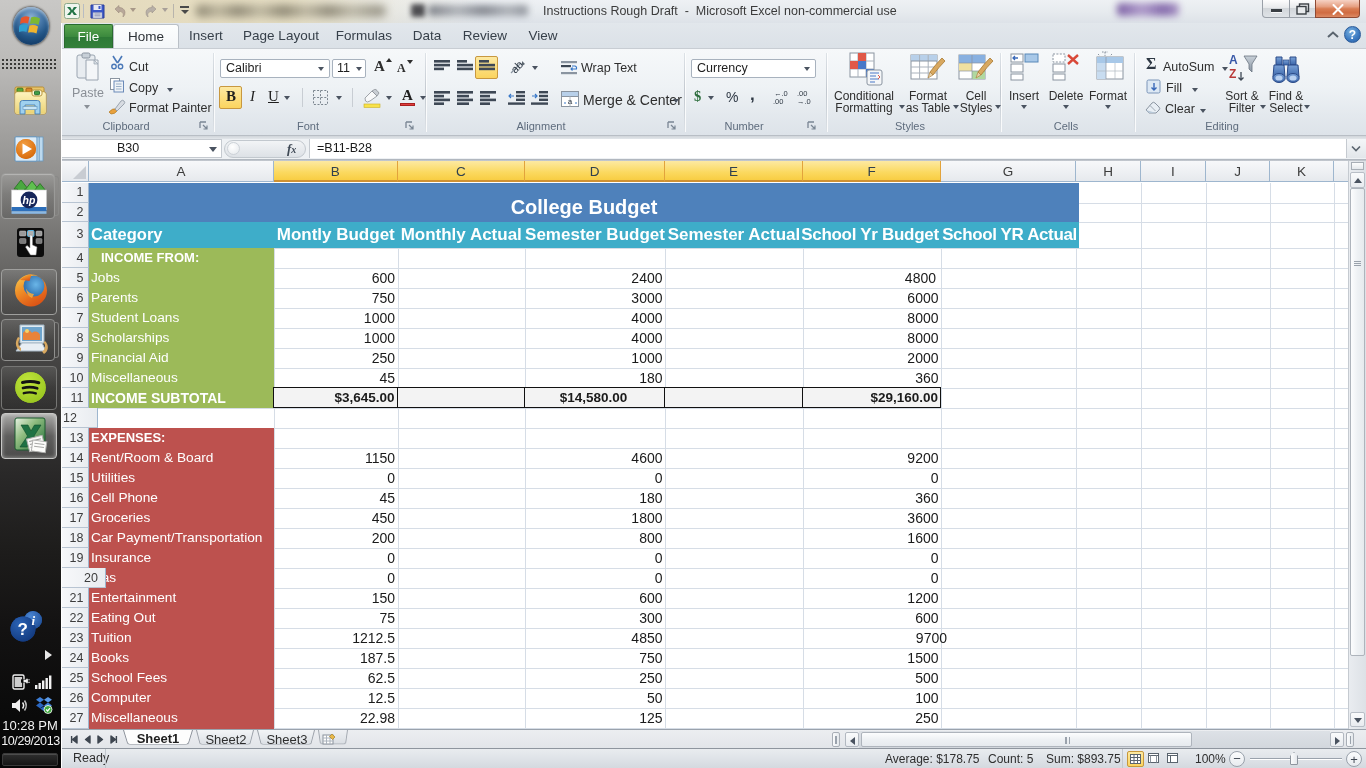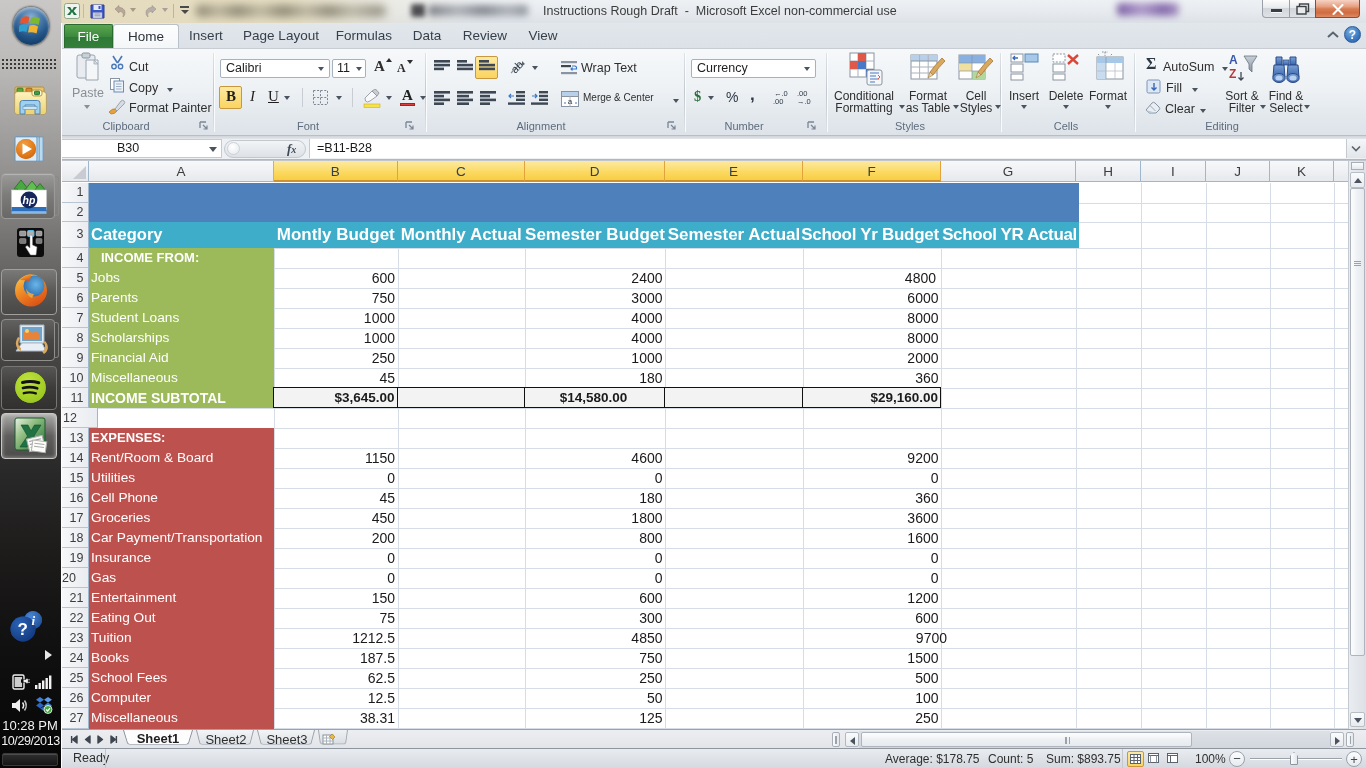--- a/index.html
+++ b/index.html
@@ -456,21 +456,21 @@
  <rect x="0" y="11" width="16" height="2.2" fill="#8a94a0"></rect>
 </svg>
 <div class="ab" style="left:581px;top:61px;font-size:12.5px;color:#2e2e2e;white-space:nowrap;">Wrap Text</div>
 <svg class="ab" style="left:561px;top:91px;" width="18" height="16" viewBox="0 0 18 16">
  <rect x="0.5" y="0.5" width="17" height="15" fill="#fff" stroke="#8a94a0"></rect>
  <rect x="0.5" y="0.5" width="17" height="5" fill="#b8d0ea" stroke="#8a94a0"></rect>
  <line x1="9" y1="5.5" x2="9" y2="15.5" stroke="#b0b8c0"></line>
  <text x="9" y="12.5" font-size="8" fill="#2e3844" text-anchor="middle" font-family="Liberation Sans">a</text>
  <path d="M3 12 L5 12 M14 12 L16 12" stroke="#3878c8" stroke-width="1"></path>
 </svg>
-<div class="ab" style="left:583px;top:92px;font-size:10px;color:#2e2e2e;white-space:nowrap;">Merge &amp; Center</div>
+<div class="ab" style="left:583px;top:92px;font-size:14px;color:#2e2e2e;white-space:nowrap;">Merge &amp; Center</div>
 <div class="ab" style="left:673px;top:99px;width:0;height:0;border-top:4px solid #4a5360;border-left:3.5px solid transparent;border-right:3.5px solid transparent;"></div>
 <div class="ab" style="left:691px;top:59px;width:125px;height:19px;background:#fff;border:1px solid #a8b2be;border-radius:2px;"></div>
 <div class="ab" style="left:697px;top:61px;font-size:12.5px;color:#1e1e1e;">Currency</div>
 <div class="ab" style="left:804px;top:67px;width:0;height:0;border-top:4px solid #4a5360;border-left:3.5px solid transparent;border-right:3.5px solid transparent;"></div>
 <div class="ab" style="left:694px;top:88px;font-size:14.5px;font-weight:bold;color:#2e6e3e;font-family:'Liberation Serif',serif;">$</div>
 <div class="ab" style="left:708px;top:96px;width:0;height:0;border-top:4px solid #4a5360;border-left:3.5px solid transparent;border-right:3.5px solid transparent;"></div>
 <div class="ab" style="left:726px;top:89px;font-size:14px;color:#2e3844;">%</div>
 <div class="ab" style="left:750px;top:85px;font-size:17px;font-weight:bold;color:#2e3844;">,</div>
 <svg class="ab" style="left:772px;top:89px;" width="20" height="16" viewBox="0 0 20 16">
  <text x="2" y="7" font-size="7.5" fill="#2e3844" font-family="Liberation Sans">←.0</text>
@@ -652,20 +652,21 @@
     <div class="ab" style="left:27px;top:406.5px;width:1259px;height:1px;background:#d6dde6;"></div>
     <div class="ab" style="left:27px;top:426.5px;width:1259px;height:1px;background:#d6dde6;"></div>
     <div class="ab" style="left:27px;top:446.5px;width:1259px;height:1px;background:#d6dde6;"></div>
     <div class="ab" style="left:27px;top:466.5px;width:1259px;height:1px;background:#d6dde6;"></div>
     <div class="ab" style="left:27px;top:486.5px;width:1259px;height:1px;background:#d6dde6;"></div>
     <div class="ab" style="left:27px;top:506.5px;width:1259px;height:1px;background:#d6dde6;"></div>
     <div class="ab" style="left:27px;top:526.5px;width:1259px;height:1px;background:#d6dde6;"></div>
     <div class="ab" style="left:27px;top:546.5px;width:1259px;height:1px;background:#d6dde6;"></div>
     <div class="ab" style="left:27px;top:566.5px;width:1259px;height:1px;background:#d6dde6;"></div>
     <div class="ab" style="left:27px;top:22px;width:990px;height:39px;background:#4e81bb;"></div>
+    <div class="ab" style="left:27px;top:22px;width:990px;height:39px;font-size:20px;font-weight:bold;color:#fff;text-align:center;line-height:49px;">College Budget</div>
     <div class="ab" style="left:27px;top:61px;width:990px;height:25.5px;background:#3eadc9;"></div>
     <div class="ab" style="left:29px;top:61px;height:25px;font-size:16.5px;font-weight:bold;color:#fff;line-height:25.5px;">Category</div>
     <div class="ab" style="left:212px;top:61px;width:123.5px;height:25px;font-size:17px;letter-spacing:0px;font-weight:bold;color:#fff;text-align:center;line-height:25.5px;white-space:nowrap;">Montly Budget</div>
     <div class="ab" style="left:335.5px;top:61px;width:127.5px;height:25px;font-size:17px;letter-spacing:0px;font-weight:bold;color:#fff;text-align:center;line-height:25.5px;white-space:nowrap;">Monthly Actual</div>
     <div class="ab" style="left:463px;top:61px;width:140px;height:25px;font-size:17px;letter-spacing:0px;font-weight:bold;color:#fff;text-align:center;line-height:25.5px;white-space:nowrap;">Semester Budget</div>
     <div class="ab" style="left:603px;top:61px;width:138px;height:25px;font-size:17px;letter-spacing:0px;font-weight:bold;color:#fff;text-align:center;line-height:25.5px;white-space:nowrap;">Semester Actual</div>
     <div class="ab" style="left:739px;top:61px;width:138px;height:25px;font-size:17px;letter-spacing:-0.3px;font-weight:bold;color:#fff;text-align:center;line-height:25.5px;white-space:nowrap;">School Yr Budget</div>
     <div class="ab" style="left:880px;top:61px;width:135px;height:25px;font-size:17px;letter-spacing:-0.38px;font-weight:bold;color:#fff;text-align:center;line-height:25.5px;white-space:nowrap;">School YR Actual</div>
     <div class="ab" style="left:27px;top:86.5px;width:185px;height:160.0px;background:#9cba59;"></div>
     <div class="ab" style="left:27px;top:266.5px;width:185px;height:301.0px;background:#bd514e;"></div>
@@ -741,21 +742,21 @@
     <div class="ab" style="left:741px;top:486.5px;width:135.5px;height:20px;font-size:14px;color:#1a1a1a;text-align:right;line-height:20px;">1500</div>
     <div class="ab" style="left:29px;top:506.5px;height:20px;font-size:13.7px;color:#fff;line-height:20px;white-space:nowrap;">School Fees</div>
     <div class="ab" style="left:212px;top:506.5px;width:121.0px;height:20px;font-size:14px;color:#1a1a1a;text-align:right;line-height:20px;">62.5</div>
     <div class="ab" style="left:463px;top:506.5px;width:137.5px;height:20px;font-size:14px;color:#1a1a1a;text-align:right;line-height:20px;">250</div>
     <div class="ab" style="left:741px;top:506.5px;width:135.5px;height:20px;font-size:14px;color:#1a1a1a;text-align:right;line-height:20px;">500</div>
     <div class="ab" style="left:29px;top:526.5px;height:20px;font-size:13.7px;color:#fff;line-height:20px;white-space:nowrap;">Computer</div>
     <div class="ab" style="left:212px;top:526.5px;width:121.0px;height:20px;font-size:14px;color:#1a1a1a;text-align:right;line-height:20px;">12.5</div>
     <div class="ab" style="left:463px;top:526.5px;width:137.5px;height:20px;font-size:14px;color:#1a1a1a;text-align:right;line-height:20px;">50</div>
     <div class="ab" style="left:741px;top:526.5px;width:135.5px;height:20px;font-size:14px;color:#1a1a1a;text-align:right;line-height:20px;">100</div>
     <div class="ab" style="left:29px;top:546.5px;height:20px;font-size:13.7px;color:#fff;line-height:20px;white-space:nowrap;">Miscellaneous</div>
-    <div class="ab" style="left:212px;top:546.5px;width:121.0px;height:20px;font-size:14px;color:#1a1a1a;text-align:right;line-height:20px;">38.31</div>
+    <div class="ab" style="left:212px;top:546.5px;width:121.0px;height:20px;font-size:14px;color:#1a1a1a;text-align:right;line-height:20px;">22.98</div>
     <div class="ab" style="left:463px;top:546.5px;width:137.5px;height:20px;font-size:14px;color:#1a1a1a;text-align:right;line-height:20px;">125</div>
     <div class="ab" style="left:741px;top:546.5px;width:135.5px;height:20px;font-size:14px;color:#1a1a1a;text-align:right;line-height:20px;">250</div>
     <div class="ab" style="left:29px;top:226.5px;height:20px;font-size:14px;font-weight:bold;color:#fff;line-height:20.5px;">INCOME SUBTOTAL</div>
     <div class="ab" style="left:211px;top:225.5px;width:124.5px;height:21.5px;background:#f3f3f3;border:1px solid #111;"></div>
     <div class="ab" style="left:334.5px;top:225.5px;width:128.5px;height:21.5px;background:#f3f3f3;border:1px solid #111;"></div>
     <div class="ab" style="left:462px;top:225.5px;width:141px;height:21.5px;background:#f3f3f3;border:1px solid #111;"></div>
     <div class="ab" style="left:602px;top:225.5px;width:139px;height:21.5px;background:#f3f3f3;border:1px solid #111;"></div>
     <div class="ab" style="left:740px;top:225.5px;width:139px;height:21.5px;background:#f3f3f3;border:1px solid #111;"></div>
     <div class="ab" style="left:212px;top:226.5px;width:120.5px;height:20px;font-size:13.5px;font-weight:bold;color:#1a1a1a;text-align:right;line-height:20.5px;">$3,645.00</div>
     <div class="ab" style="left:463px;top:226.5px;width:137px;height:20px;font-size:13.5px;font-weight:bold;color:#1a1a1a;text-align:center;line-height:20.5px;">$14,580.00</div>
@@ -791,21 +792,21 @@
     <div class="ab" style="left:0;top:184.5px;width:27px;height:20.0px;background:linear-gradient(90deg,#f7f8fa,#e9ecf0);border-right:1px solid #9eb6ce;border-bottom:1px solid #b8c4d2;font-size:12.5px;color:#3c3c3c;text-align:right;line-height:20.0px;padding-right:4.5px;">10</div>
     <div class="ab" style="left:0;top:204.5px;width:27px;height:20.0px;background:linear-gradient(90deg,#f7f8fa,#e9ecf0);border-right:1px solid #9eb6ce;border-bottom:1px solid #b8c4d2;font-size:12.5px;color:#3c3c3c;text-align:right;line-height:20.0px;padding-right:4.5px;">11</div>
     <div class="ab" style="left:0;top:224.5px;width:36px;height:20.0px;background:linear-gradient(90deg,#f7f8fa,#e9ecf0);border-right:1px solid #9eb6ce;border-bottom:1px solid #b8c4d2;font-size:12.5px;color:#3c3c3c;text-align:right;line-height:20.0px;padding-right:20px;">12</div>
     <div class="ab" style="left:0;top:244.5px;width:27px;height:20.0px;background:linear-gradient(90deg,#f7f8fa,#e9ecf0);border-right:1px solid #9eb6ce;border-bottom:1px solid #b8c4d2;font-size:12.5px;color:#3c3c3c;text-align:right;line-height:20.0px;padding-right:4.5px;">13</div>
     <div class="ab" style="left:0;top:264.5px;width:27px;height:20.0px;background:linear-gradient(90deg,#f7f8fa,#e9ecf0);border-right:1px solid #9eb6ce;border-bottom:1px solid #b8c4d2;font-size:12.5px;color:#3c3c3c;text-align:right;line-height:20.0px;padding-right:4.5px;">14</div>
     <div class="ab" style="left:0;top:284.5px;width:27px;height:20.0px;background:linear-gradient(90deg,#f7f8fa,#e9ecf0);border-right:1px solid #9eb6ce;border-bottom:1px solid #b8c4d2;font-size:12.5px;color:#3c3c3c;text-align:right;line-height:20.0px;padding-right:4.5px;">15</div>
     <div class="ab" style="left:0;top:304.5px;width:27px;height:20.0px;background:linear-gradient(90deg,#f7f8fa,#e9ecf0);border-right:1px solid #9eb6ce;border-bottom:1px solid #b8c4d2;font-size:12.5px;color:#3c3c3c;text-align:right;line-height:20.0px;padding-right:4.5px;">16</div>
     <div class="ab" style="left:0;top:324.5px;width:27px;height:20.0px;background:linear-gradient(90deg,#f7f8fa,#e9ecf0);border-right:1px solid #9eb6ce;border-bottom:1px solid #b8c4d2;font-size:12.5px;color:#3c3c3c;text-align:right;line-height:20.0px;padding-right:4.5px;">17</div>
     <div class="ab" style="left:0;top:344.5px;width:27px;height:20.0px;background:linear-gradient(90deg,#f7f8fa,#e9ecf0);border-right:1px solid #9eb6ce;border-bottom:1px solid #b8c4d2;font-size:12.5px;color:#3c3c3c;text-align:right;line-height:20.0px;padding-right:4.5px;">18</div>
     <div class="ab" style="left:0;top:364.5px;width:27px;height:20.0px;background:linear-gradient(90deg,#f7f8fa,#e9ecf0);border-right:1px solid #9eb6ce;border-bottom:1px solid #b8c4d2;font-size:12.5px;color:#3c3c3c;text-align:right;line-height:20.0px;padding-right:4.5px;">19</div>
-    <div class="ab" style="left:0;top:384.5px;width:27px;height:20.0px;background:linear-gradient(90deg,#f7f8fa,#e9ecf0);border-right:1px solid #9eb6ce;border-bottom:1px solid #b8c4d2;font-size:12.5px;color:#3c3c3c;line-height:20.0px;padding-right:1px;">20</div>
+    <div class="ab" style="left:0;top:384.5px;width:44px;height:20.0px;background:linear-gradient(90deg,#f7f8fa,#e9ecf0);border-right:1px solid #9eb6ce;border-bottom:1px solid #b8c4d2;font-size:12.5px;color:#3c3c3c;text-align:right;line-height:20.0px;padding-right:7px;">20</div>
     <div class="ab" style="left:0;top:404.5px;width:27px;height:20.0px;background:linear-gradient(90deg,#f7f8fa,#e9ecf0);border-right:1px solid #9eb6ce;border-bottom:1px solid #b8c4d2;font-size:12.5px;color:#3c3c3c;text-align:right;line-height:20.0px;padding-right:4.5px;">21</div>
     <div class="ab" style="left:0;top:424.5px;width:27px;height:20.0px;background:linear-gradient(90deg,#f7f8fa,#e9ecf0);border-right:1px solid #9eb6ce;border-bottom:1px solid #b8c4d2;font-size:12.5px;color:#3c3c3c;text-align:right;line-height:20.0px;padding-right:4.5px;">22</div>
     <div class="ab" style="left:0;top:444.5px;width:27px;height:20.0px;background:linear-gradient(90deg,#f7f8fa,#e9ecf0);border-right:1px solid #9eb6ce;border-bottom:1px solid #b8c4d2;font-size:12.5px;color:#3c3c3c;text-align:right;line-height:20.0px;padding-right:4.5px;">23</div>
     <div class="ab" style="left:0;top:464.5px;width:27px;height:20.0px;background:linear-gradient(90deg,#f7f8fa,#e9ecf0);border-right:1px solid #9eb6ce;border-bottom:1px solid #b8c4d2;font-size:12.5px;color:#3c3c3c;text-align:right;line-height:20.0px;padding-right:4.5px;">24</div>
     <div class="ab" style="left:0;top:484.5px;width:27px;height:20.0px;background:linear-gradient(90deg,#f7f8fa,#e9ecf0);border-right:1px solid #9eb6ce;border-bottom:1px solid #b8c4d2;font-size:12.5px;color:#3c3c3c;text-align:right;line-height:20.0px;padding-right:4.5px;">25</div>
     <div class="ab" style="left:0;top:504.5px;width:27px;height:20.0px;background:linear-gradient(90deg,#f7f8fa,#e9ecf0);border-right:1px solid #9eb6ce;border-bottom:1px solid #b8c4d2;font-size:12.5px;color:#3c3c3c;text-align:right;line-height:20.0px;padding-right:4.5px;">26</div>
     <div class="ab" style="left:0;top:524.5px;width:27px;height:21.0px;background:linear-gradient(90deg,#f7f8fa,#e9ecf0);border-right:1px solid #9eb6ce;border-bottom:1px solid #b8c4d2;font-size:12.5px;color:#3c3c3c;text-align:right;line-height:21.0px;padding-right:4.5px;">27</div>
   </div>
 <div class="ab" style="left:1348px;top:161px;width:18px;height:567.5px;background:linear-gradient(90deg,#e9ecf0,#dde1e6);border-left:1px solid #c5cad0;">
 <div class="ab" style="left:2px;top:1px;width:13px;height:8px;background:linear-gradient(180deg,#fdfdfd,#e4e8ec);border:1px solid #a8aeb6;"></div>

